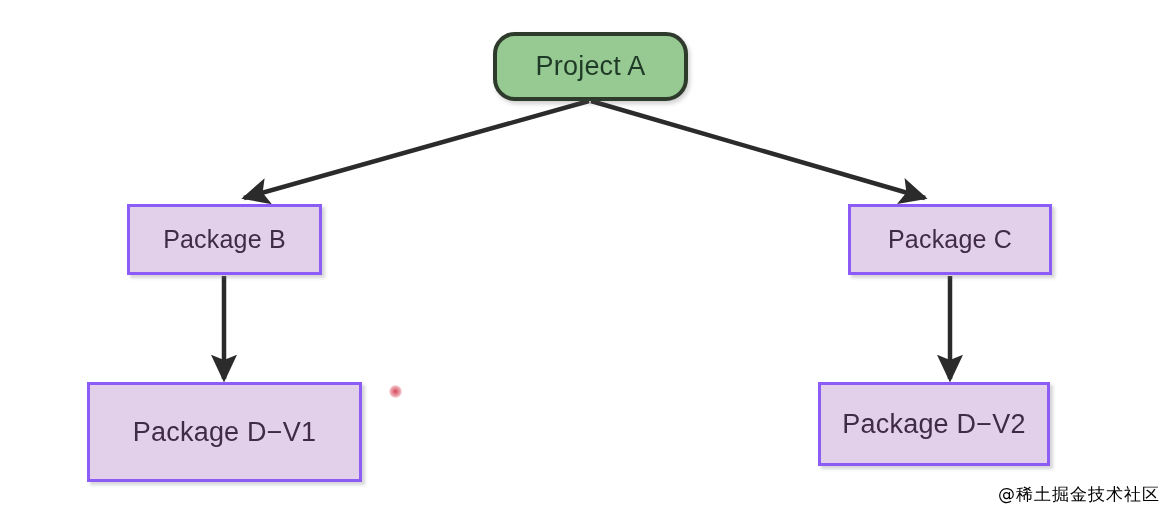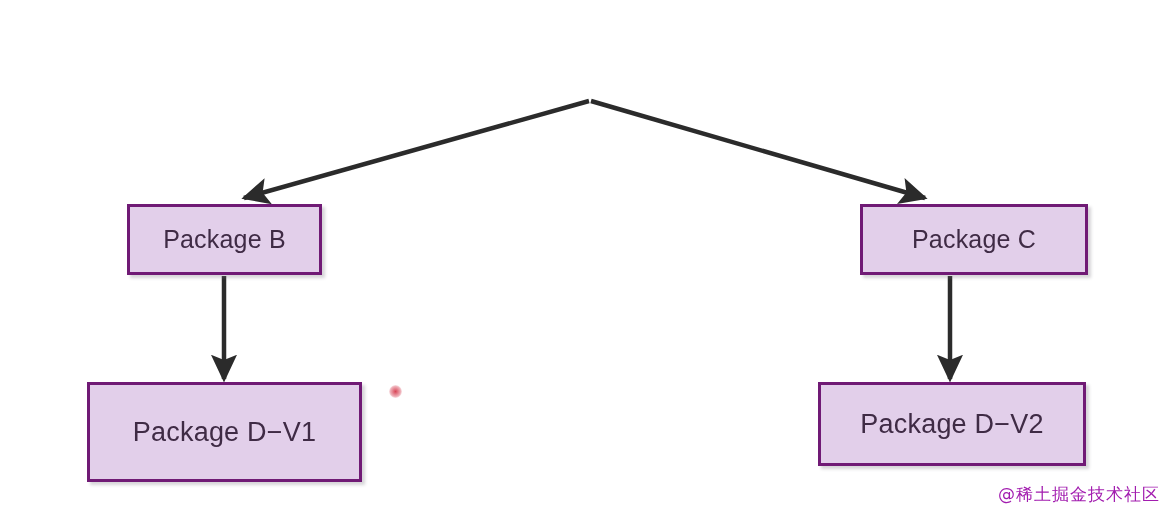--- a/index.html
+++ b/index.html
@@ -51,52 +51,51 @@
     box-shadow: 2px 3px 4px rgba(90,90,90,0.28);
   }
   #node-project-a .node-label {
     font-size: 27px;
     color: #1f3a27;
   }
 
   
   .pkg {
     background: #e2cfea;
-    border: 3px solid #701a75;
+    border: 3px solid #8b5cf6;
     box-shadow: 3px 3px 3px rgba(120,115,125,0.30);
   }
   .pkg .node-label {
     font-size: 25px;
     color: #3f2b45;
   }
 
   #node-package-b {
     left: 127px;
     top: 204px;
     width: 195px;
     height: 71px;
   }
   #node-package-c {
     left: 848px;
     top: 204px;
-    width: 228px;
+    width: 204px;
     height: 71px;
-    margin-left: 12px;
   }
   #node-package-d-v1 {
     left: 87px;
     top: 382px;
     width: 275px;
     height: 100px;
   }
   #node-package-d-v1 .node-label { font-size: 27px; }
   #node-package-d-v2 {
     left: 818px;
     top: 382px;
-    width: 268px;
+    width: 232px;
     height: 84px;
   }
   #node-package-d-v2 .node-label { font-size: 27px; }
 
   
   #incompat-group {
     position: absolute;
     left: 408px;
     top: 410px;
     width: 364px;
@@ -133,21 +132,21 @@
     background: radial-gradient(circle, rgba(214,60,78,0.95) 0%, rgba(224,110,125,0.55) 55%, rgba(255,255,255,0) 78%);
     z-index: 5;
   }
 
   
   #watermark {
     position: absolute;
     right: 14px;
     bottom: 6px;
     font-size: 17px;
-    color: #a21caf;
+    color: #000000;
     letter-spacing: 1px;
     z-index: 6;
     font-family: "DejaVu Sans", "Liberation Sans", sans-serif;
     white-space: nowrap;
   }
 </style>
 </head>
 <body>
 
 <div id="canvas">
@@ -164,20 +163,23 @@
 
     <line x1="589" y1="101" x2="244" y2="198" stroke="#2b2b2b" stroke-width="4.5" marker-end="url(#arrowhead)"></line>
 
     <line x1="591" y1="101" x2="925" y2="198" stroke="#2b2b2b" stroke-width="4.5" marker-end="url(#arrowhead)"></line>
 
     <line x1="224" y1="276" x2="224" y2="379" stroke="#2b2b2b" stroke-width="4.5" marker-end="url(#arrowhead-v)"></line>
 
     <line x1="950" y1="276" x2="950" y2="379" stroke="#2b2b2b" stroke-width="4.5" marker-end="url(#arrowhead-v)"></line>
   </svg>
 
+  <div class="node" id="node-project-a">
+    <span class="node-label">Project A</span>
+  </div>
 
   <div class="node pkg" id="node-package-b">
     <span class="node-label">Package B</span>
   </div>
 
   <div class="node pkg" id="node-package-c">
     <span class="node-label">Package C</span>
   </div>
 
   <div class="node pkg" id="node-package-d-v1">

